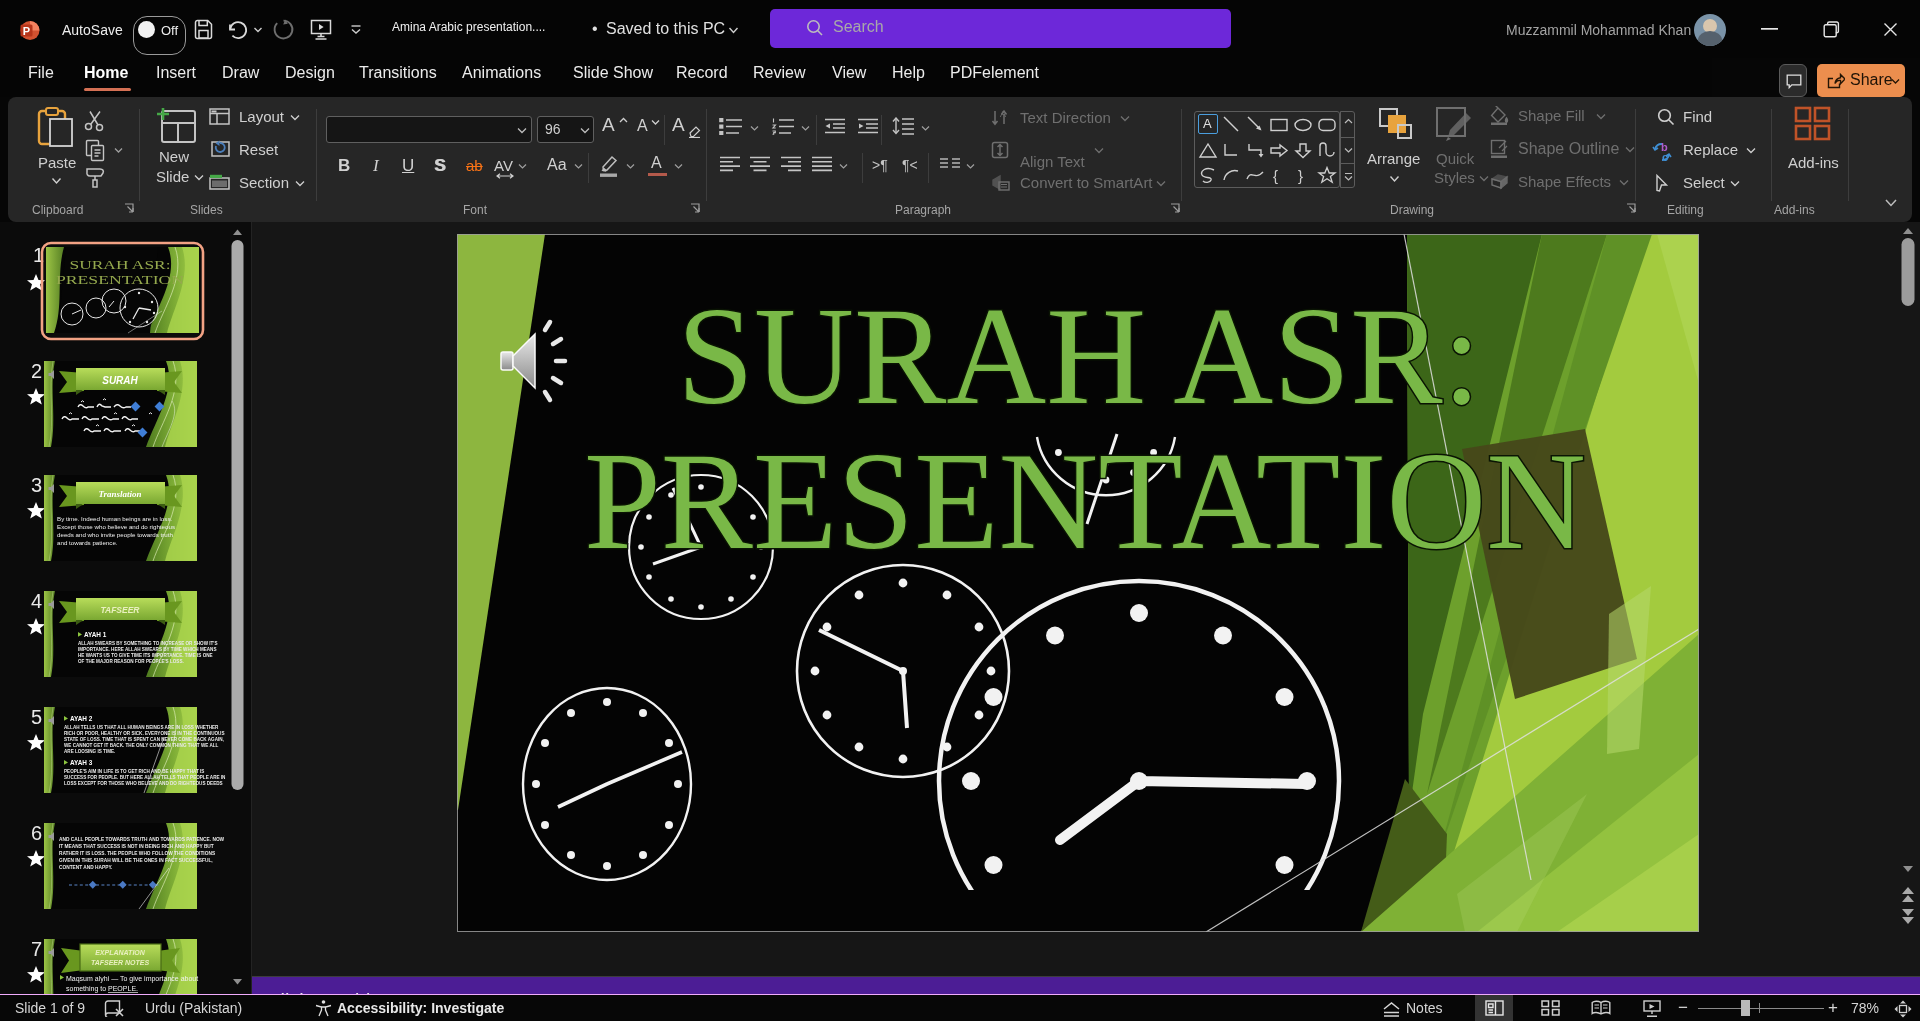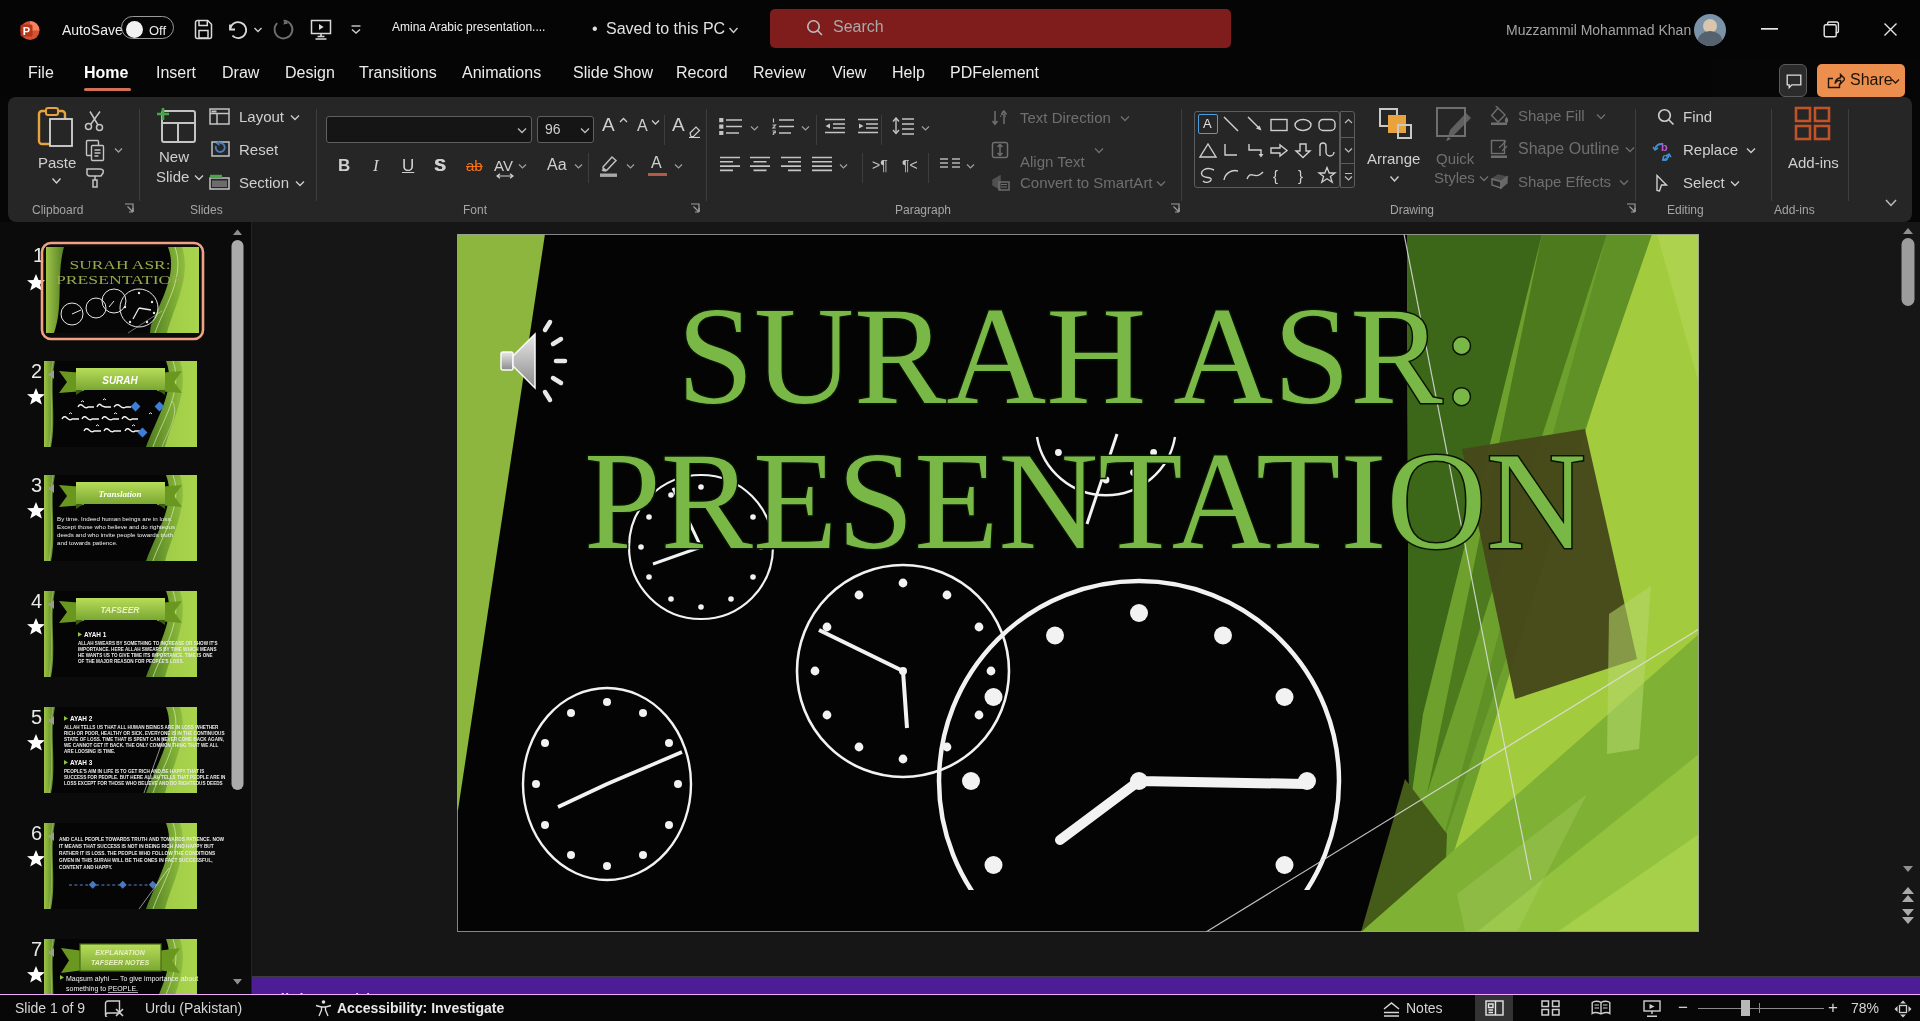--- a/index.html
+++ b/index.html
@@ -31,21 +31,21 @@
   <div id="titlebar">
 
     <svg class="abs" style="left:19px;top:20px" width="21" height="21" viewBox="0 0 21 21">
       <circle cx="11" cy="10.5" r="9.5" fill="#d35230"></circle>
       <path d="M11 1 A9.5 9.5 0 0 1 20.5 10.5 L11 10.5 Z" fill="#ff8f6b" opacity=".8"></path>
       <rect x="1.5" y="4.5" width="12" height="12" rx="1.6" fill="#b7351a"></rect>
       <text x="7.5" y="14.8" font-size="11" font-weight="bold" fill="#fff" text-anchor="middle" font-family="Liberation Sans">P</text>
     </svg>
     <span class="abs" style="left:62px;top:22px;font-size:14px;color:#ededed;">AutoSave</span>
 
-    <div class="abs" style="left:121px;top:16px;width:53px;height:23px;border:1px solid #9a9a9a;border-radius:14px;">
+    <div class="abs" style="left:133px;top:16px;width:53px;height:39px;border:1px solid #9a9a9a;border-radius:14px;">
       <div class="abs" style="left:4px;top:4px;width:17px;height:17px;border-radius:50%;background:#f2f2f2;"></div>
       <span class="abs" style="left:27px;top:6px;font-size:13px;color:#ededed;">Off</span>
     </div>
 
     <svg class="abs" style="left:194px;top:19px" width="19" height="21" viewBox="0 0 19 21" fill="none" stroke="#d9d9d9" stroke-width="1.5">
       <path d="M1.5 3.5 a2 2 0 0 1 2-2 h10.2 l3.8 3.8 v12.2 a2 2 0 0 1-2 2 h-12 a2 2 0 0 1-2-2 Z"></path>
       <path d="M5 1.8 v4.6 h8.3 v-4.6"></path>
       <rect x="5" y="11.5" width="9" height="7.5"></rect>
     </svg>
 
@@ -72,21 +72,21 @@
       <path d="M1.5 2 h9"></path>
         <path d="M2 5.5 L6 9 L10 5.5"></path>
     </svg>
     <span class="abs" style="left:392px;top:20px;font-size:12px;color:#f0f0f0;">Amina Arabic presentation....</span>
     <span class="abs" style="left:592px;top:20px;font-size:16px;color:#e0e0e0;">•</span>
     <span class="abs" style="left:606px;top:20px;font-size:16px;color:#e0e0e0;">Saved to this PC</span>
     <svg class="abs" style="left:728px;top:26px" width="11" height="9" viewBox="0 0 11 9" fill="none" stroke="#cdcdcd" stroke-width="1.4">
         <path d="M1.5 2 L5.5 6.5 L9.5 2"></path>
       </svg>
 
-    <div class="abs" style="left:770px;top:9px;width:461px;height:39px;background:#7f1d1d;border-radius:5px;">
+    <div class="abs" style="left:770px;top:9px;width:461px;height:39px;background:#6d28d9;border-radius:5px;">
       <svg class="abs" style="left:36px;top:10px" width="18" height="18" viewBox="0 0 18 18" fill="none" stroke="#bdbdbd" stroke-width="1.6">
         <circle cx="7.5" cy="7.5" r="5.7"></circle>
           <path d="M11.8 11.8 L16 16"></path>
       </svg>
       <span class="abs" style="left:63px;top:9px;font-size:16px;color:#a9a9a9;">Search</span>
     </div>
     <span class="abs" style="left:1506px;top:22px;font-size:14px;color:#a3a3a3;">Muzzammil Mohammad Khan</span>
 
     <div class="abs" style="left:1694px;top:14px;width:32px;height:32px;border-radius:50%;background:#7a93a8;overflow:hidden;">
       <div class="abs" style="left:9px;top:5px;width:14px;height:14px;border-radius:50%;background:#d9c6ad;"></div>

